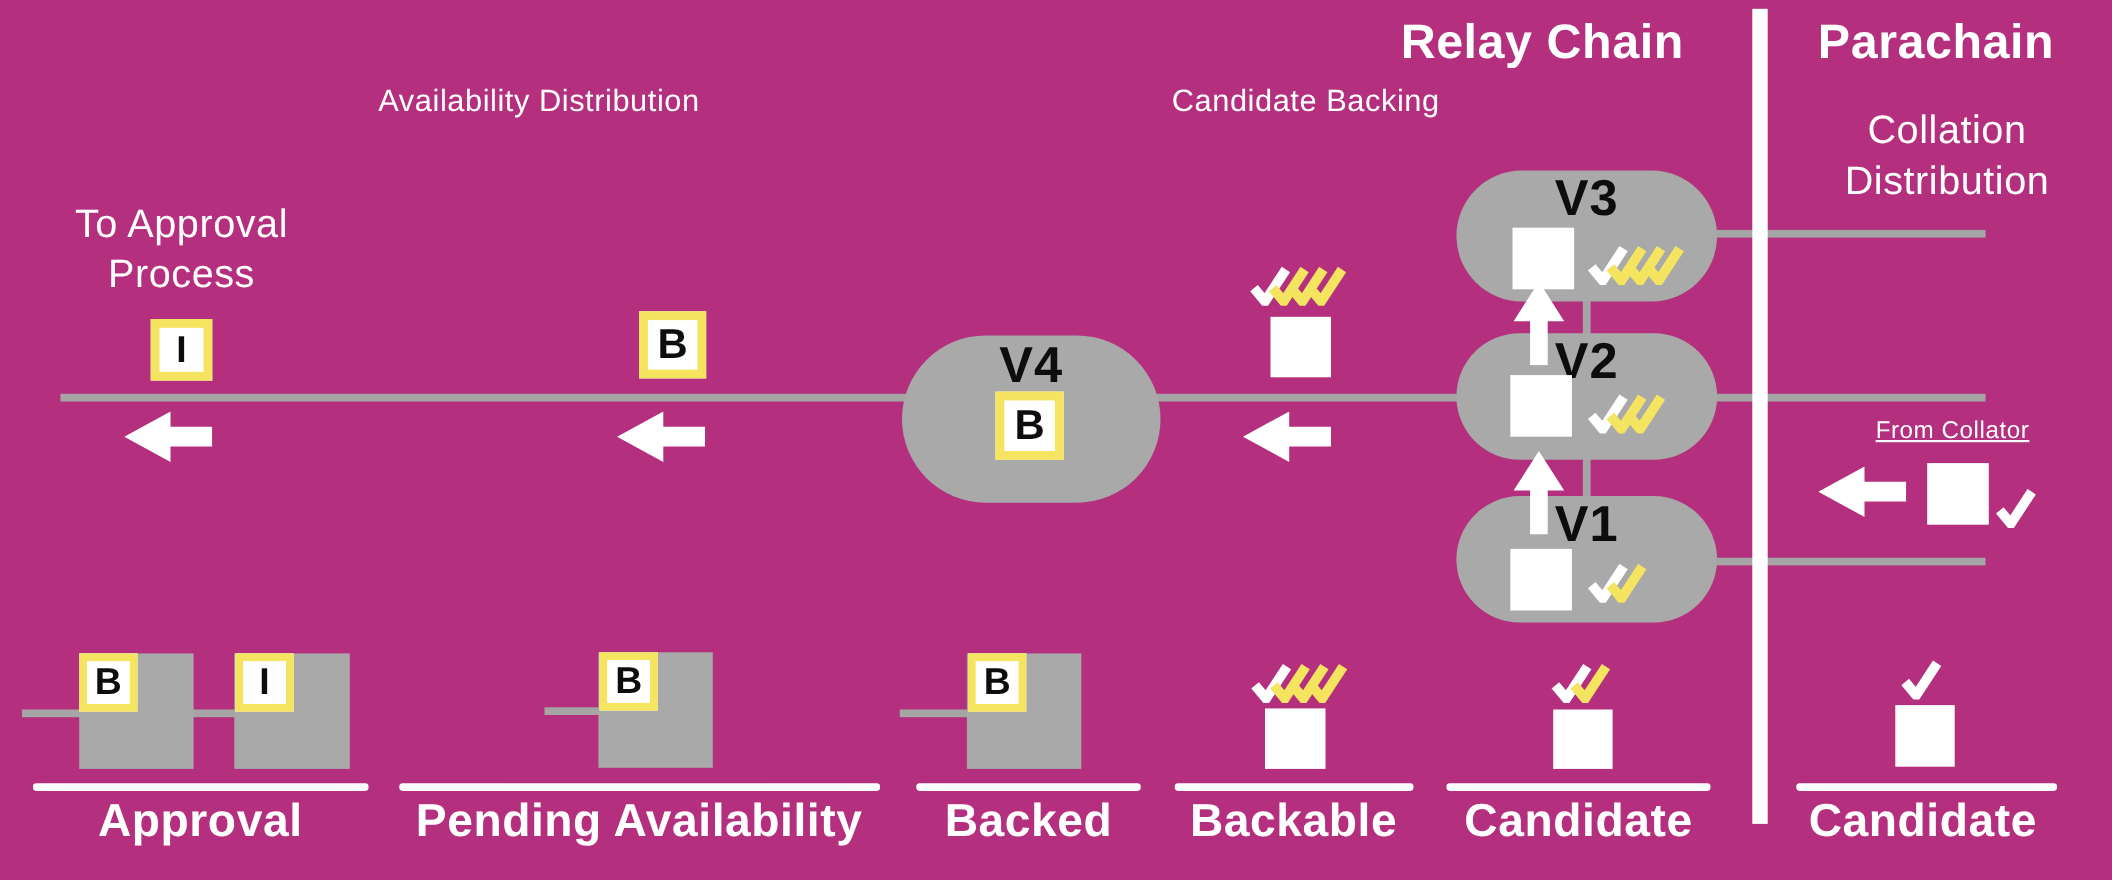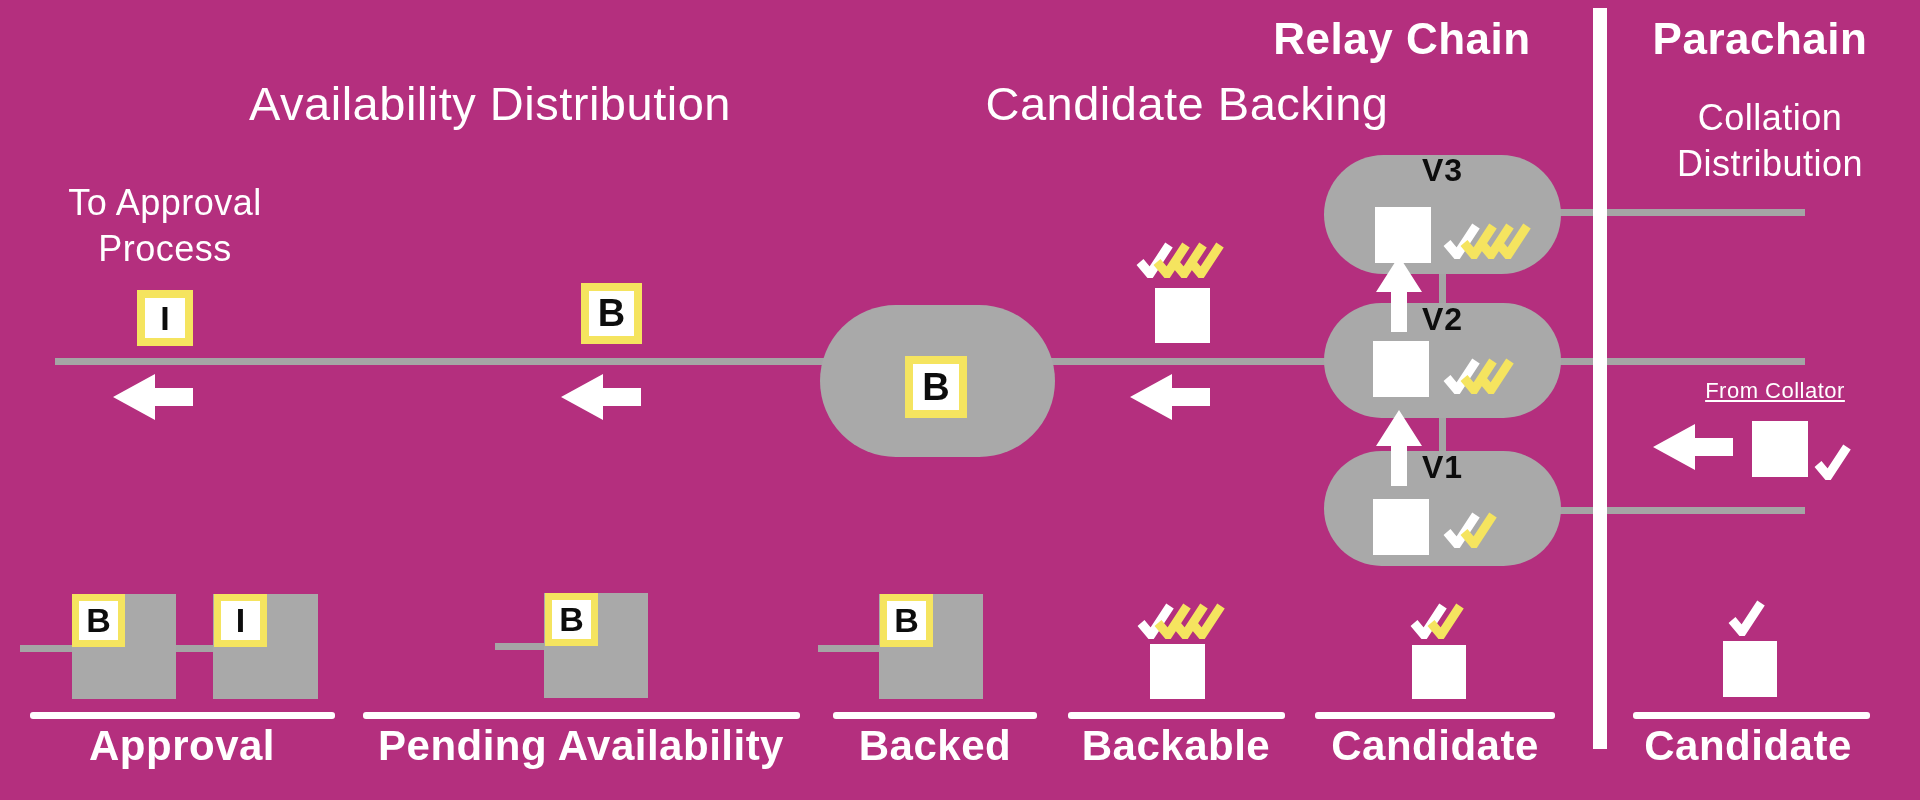--- a/index.html
+++ b/index.html
@@ -23,26 +23,26 @@
     display:flex;align-items:center;justify-content:center;
     font-weight:800;color:#0D0D0D;box-sizing:border-box;
   }
   .badge-sm{border-width:7px;}
   
   .h-bold{
     color:#FFFFFF;font-weight:800;font-size:44px;letter-spacing:0.5px;
     text-align:center;white-space:nowrap;
   }
   .h-light{
-    color:#FFFFFF;font-weight:400;font-size:47px;letter-spacing:0.5px;
+    color:#FFFFFF;font-weight:400;font-size:28px;letter-spacing:0.5px;
     text-align:center;white-space:nowrap;
   }
   .h-light-sm{font-size:36px;line-height:46px;white-space:normal;}
   .v-label{
-    color:#0D0D0D;font-weight:800;font-size:32px;letter-spacing:1px;
+    color:#0D0D0D;font-weight:800;font-size:46px;letter-spacing:1px;
     text-align:center;white-space:nowrap;
   }
   .stage-label{
     color:#FFFFFF;font-weight:800;font-size:42px;letter-spacing:0.5px;
     text-align:center;white-space:nowrap;
   }
   .underline{background:#FFFFFF;height:7px;border-radius:3px;}
   .divider{background:#FFFFFF;}
   
   .checks{position:absolute;}
@@ -83,20 +83,21 @@
   </div>
   <div class="abs h-light h-light-sm" style="left:35px;top:180px;width:260px;">
     <div>To Approval</div>
     <div>Process</div>
   </div>
   <div class="abs h-light" style="left:1640px;top:378px;width:270px;font-size:22px;text-decoration:underline;">From Collator</div>
 
   <div class="abs badge" style="left:137px;top:290px;width:56px;height:56px;font-size:34px;">I</div>
   <div class="abs badge" style="left:581px;top:283px;width:61px;height:61px;font-size:38px;">B</div>
 
+  <div class="abs v-label" style="left:820px;top:304px;width:235px;">V4</div>
   <div class="abs badge" style="left:905px;top:356px;width:62px;height:62px;font-size:38px;">B</div>
 
   <div class="abs wsq" style="left:1155px;top:288px;width:55px;height:55px;"></div>
   <div class="checks" style="left:1136px;top:240px;width:90px;height:38px;">
       <svg width="38" height="38" viewBox="0 0 38 38" class="chk-white" style="left: 0px;">
         <polyline points="4,22 14,34 33,5" fill="none" stroke-width="9"></polyline>
       </svg>
       <svg width="38" height="38" viewBox="0 0 38 38" class="chk-yellow" style="left: 17px;">
         <polyline points="4,22 14,34 33,5" fill="none" stroke-width="9"></polyline>
       </svg>

